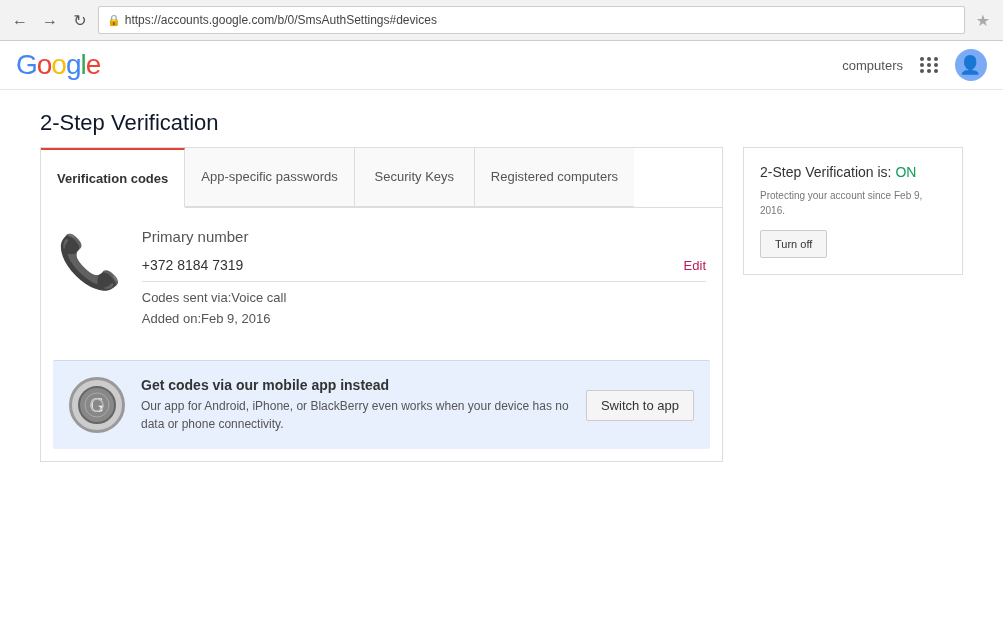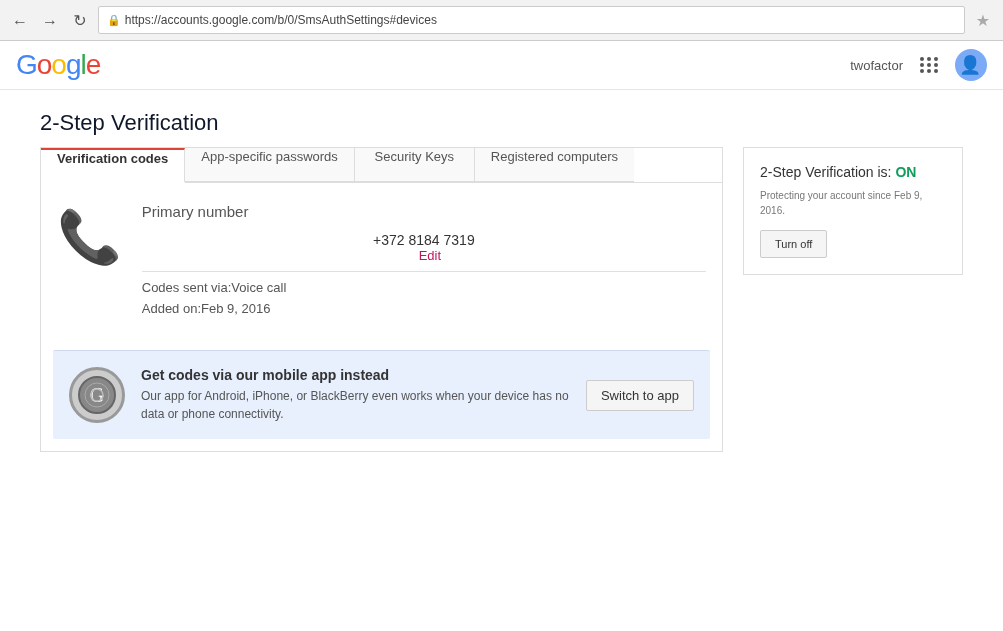--- a/index.html
+++ b/index.html
@@ -33,57 +33,57 @@
 
     
     .main-content { padding: 20px 40px; }
     .page-title { font-size: 22px; color: #0f172a; font-weight: 400; margin-bottom: 11px; }
 
     .content-layout { display: flex; gap: 20px; }
     .content-main { flex: 1; }
 
     
     .tabs { display: flex; border: 1px solid #ddd; border-bottom: none; background: #fff; }
-    .tab { padding: 0 16px; cursor: pointer; font-size: 13px; color: #555; border-right: 1px solid #ddd; text-align: center; min-width: 120px; border-bottom: 1px solid #ddd; line-height: 1.4; }
+    .tab { padding: 20px 16px; cursor: pointer; font-size: 13px; color: #555; border-right: 1px solid #ddd; text-align: center; min-width: 120px; border-bottom: 1px solid #ddd; line-height: 1.4; }
     .tab:last-child { border-right: none; }
     .tab.active { background: #fff; border-bottom: 2px solid #fff; font-weight: bold; color: #333; margin-bottom: -1px; padding-bottom: 13px; border-top: 2px solid #db4437; }
     .tab:not(.active) { background: #f9f9f9; }
 
     
     .tab-content { border: 1px solid #ddd; padding: 0; }
 
     
     .section-header { background: #f5f5f5; border-bottom: 1px solid #ddd; padding: 8px 16px; font-size: 11px; color: #555; font-weight: bold; letter-spacing: 0.5px; }
 
     
     .phone-section { display: flex; align-items: flex-start; padding: 20px 16px; gap: 20px; }
     .phone-icon-wrap { padding-top: 4px; }
     .phone-icon { font-size: 52px; color: #4285f4; }
     .phone-details { flex: 1; }
     .phone-label { font-size: 15px; color: #555; margin-bottom: 12px; }
-    .phone-number-row { display: flex; justify-content: space-between; align-items: center; border-bottom: 1px solid #e0e0e0; padding-bottom: 8px; margin-bottom: 8px; flex-direction: column; }
+    .phone-number-row { display: flex; justify-content: space-between; align-items: center; border-bottom: 1px solid #e0e0e0; padding-bottom: 8px; margin-bottom: 8px; }
     .phone-number { font-size: 14px; color: #333; }
     .edit-link { color: #be185d; font-size: 13px; cursor: pointer; text-decoration: none; margin-left: 12px; }
     .detail-row { display: flex; align-items: center; margin-bottom: 6px; color: #555; font-size: 13px; }
     .detail-value { color: #555; }
 
     
     .mobile-app-section { background: #e8f0fe; border-top: 1px solid #d0d8ee; margin: 8px 12px 12px; border-radius: 2px; padding: 16px; display: flex; align-items: center; gap: 16px; }
     .app-icon-wrap { flex-shrink: 0; }
     .app-icon-circle { width: 56px; height: 56px; border-radius: 50%; background: #ccc; display: flex; align-items: center; justify-content: center; overflow: hidden; border: 3px solid #999; }
     .app-text { flex: 1; }
     .app-title { font-weight: bold; font-size: 14px; color: #333; margin-bottom: 4px; }
     .app-desc { font-size: 12px; color: #555; line-height: 1.5; }
     .switch-btn { padding: 7px 14px; background: #f5f5f5; border: 1px solid #ccc; border-radius: 2px; cursor: pointer; font-size: 13px; color: #333; white-space: nowrap; flex-shrink: 0; }
 
     
     .content-sidebar { width: 220px; flex-shrink: 0; }
     .sidebar-card { border: 1px solid #ddd; padding: 16px; }
     .sidebar-title { font-size: 14px; color: #333; margin-bottom: 8px; }
-    .sidebar-status { color: #0f9d58; font-weight: bold; }
+    .sidebar-status { color: #0f9d58; font-weight: normal; }
     .sidebar-desc { font-size: 10px; color: #777; margin-bottom: 12px; line-height: 1.5; }
     .turn-off-btn { padding: 7px 14px; background: #f5f5f5; border: 1px solid #ccc; border-radius: 2px; cursor: pointer; font-size: 11px; color: #333; }
   </style>
 </head>
 <body>
 
 <div class="browser-chrome">
   <div class="browser-toolbar">
     <button class="browser-btn">←</button>
     <button class="browser-btn">→</button>
@@ -94,21 +94,21 @@
     </div>
     <button class="star-btn">★</button>
   </div>
 </div>
 
 <div class="google-header">
   <div class="google-logo">
     <span class="g">G</span><span class="o1">o</span><span class="o2">o</span><span class="g2">g</span><span class="l">l</span><span class="e">e</span>
   </div>
   <div class="header-right">
-    <span class="header-username">twofactor</span>
+    <span class="header-username">computers</span>
     <div class="apps-btn">
       <div class="apps-grid">
         <div class="apps-dot"></div>
           <div class="apps-dot"></div>
           <div class="apps-dot"></div>
         <div class="apps-dot"></div>
           <div class="apps-dot"></div>
           <div class="apps-dot"></div>
         <div class="apps-dot"></div>
           <div class="apps-dot"></div>

